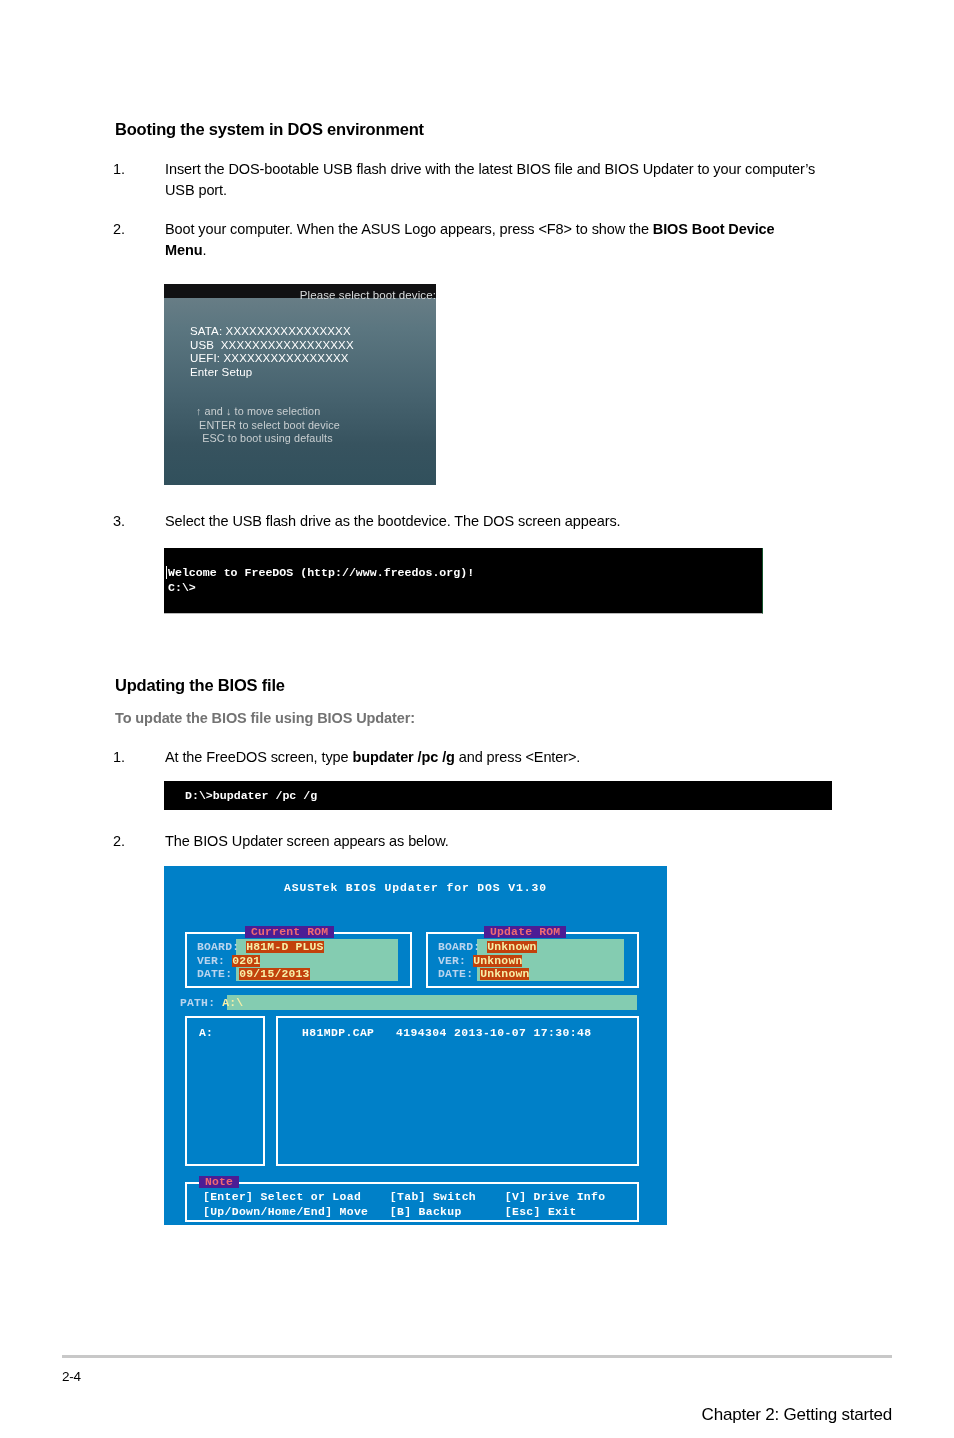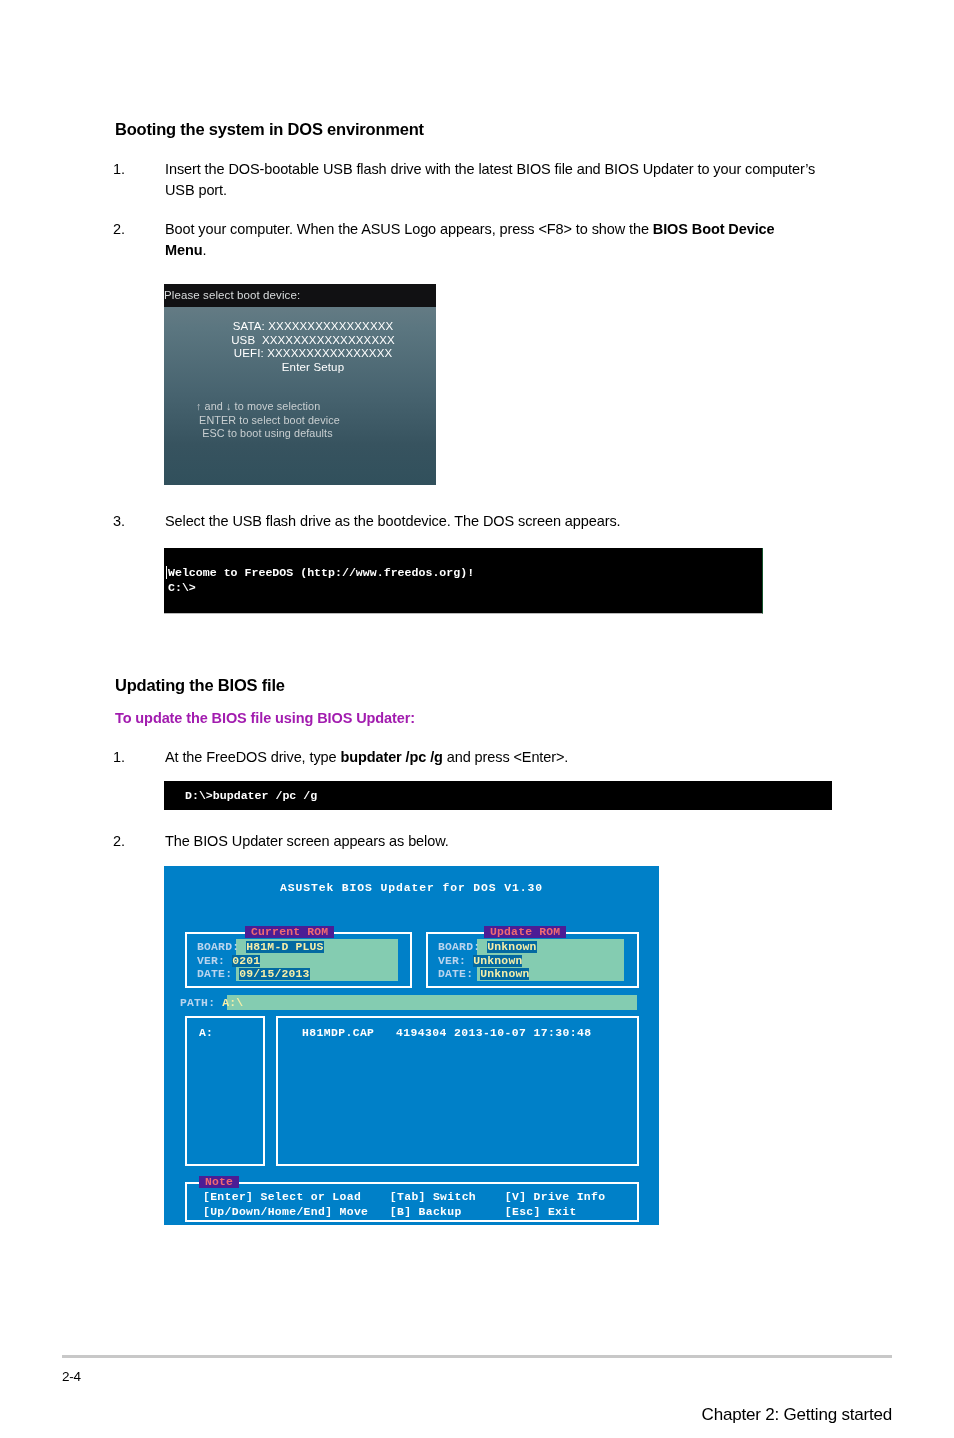--- a/index.html
+++ b/index.html
@@ -27,21 +27,21 @@
     font-size: 16.5px;
     font-weight: bold;
     letter-spacing: -0.2px;
     color: #000;
   }
   .h-sub {
     position: absolute;
     font-size: 14.5px;
     font-weight: bold;
     letter-spacing: -0.1px;
-    color: #a21caf;
+    color: #737373;
   }
 
   .step {
     position: absolute;
     display: flex;
     font-size: 14.5px;
     line-height: 1.45;
     letter-spacing: -0.1px;
   }
   .step .num {
@@ -62,36 +62,35 @@
     height: 201px;
     background: linear-gradient(180deg,
                 #6d8088 0%,
                 #5b7680 22%,
                 #47636f 55%,
                 #37535f 80%,
                 #31505c 100%);
     overflow: hidden;
   }
   .bootmenu-title {
-    height: 23px;
+    height: 14px;
     background: #111113;
     color: #d9dcdd;
     font-size: 11.5px;
-    text-align: left;
+    text-align: right;
     line-height: 23px;
     letter-spacing: 0.1px;
   }
   .bootmenu-list {
-    margin: 13px 0 0 26px;
+    margin: 27px 0 0 26px;
     color: #ffffff;
     font-size: 11.5px;
     line-height: 13.6px;
     letter-spacing: 0.15px;
     white-space: pre;
-    text-align: center;
   }
   .bootmenu-help {
     margin: 26px 0 0 32px;
     color: #c9cfd1;
     font-size: 10.8px;
     line-height: 13.2px;
     letter-spacing: 0.1px;
     white-space: pre;
   }
 
@@ -144,20 +143,21 @@
     left: 164px;
     top: 866px;
     width: 495px;
     height: 359px;
     background: #0080c8;
     font-family: "Liberation Mono", "DejaVu Sans Mono", monospace;
     font-size: 11.4px;
     font-weight: bold;
     letter-spacing: 0.2px;
     overflow: hidden;
+    padding-left: 8px;
   }
   .bios-title {
     position: absolute;
     top: 16px;
     left: 0;
     right: 0;
     text-align: center;
     color: #ffffff;
     letter-spacing: 0.9px;
   }
@@ -185,21 +185,21 @@
   .rom-rows {
     position: absolute;
     left: 10px;
     top: 7px;
     line-height: 13.6px;
     white-space: pre;
   }
   .rom-rows .lbl { color: #b9d4ee; }
   .rom-rows .val {
     color: #f7efa8;
-    background: #0369a1;
+    background: #c2410c;
     font-family: Liberation Mono, monospace;
   }
   .rom-fill {
     position: absolute;
     background: #84ccb1;
   }
 
   #path-row {
     position: absolute;
     left: 16px;
@@ -312,21 +312,21 @@
 
   <div class="dosbox" id="dos-freedos"><span class="cursorline">Welcome to FreeDOS (http://www.freedos.org)!</span>
 <span>C:\&gt;</span></div>
 
   <div class="h-section" style="left:115px; top:676px;">Updating the BIOS file</div>
 
   <div class="h-sub" style="left:115px; top:710px;">To update the BIOS file using BIOS Updater:</div>
 
   <div class="step" style="left:113px; top:747px; width:700px;">
     <span class="num">1.</span>
-    <span class="body"><span>At the FreeDOS drive, type </span><b>bupdater /pc /g</b><span> and press &lt;Enter&gt;.</span></span>
+    <span class="body"><span>At the FreeDOS screen, type </span><b>bupdater /pc /g</b><span> and press &lt;Enter&gt;.</span></span>
   </div>
 
   <div class="dosbox" id="dos-bupdater"><span>D:\&gt;bupdater /pc /g</span></div>
 
   <div class="step" style="left:113px; top:831px; width:700px;">
     <span class="num">2.</span>
     <span class="body"><span>The BIOS Updater screen appears as below.</span></span>
   </div>
 
   <div class="bios">

